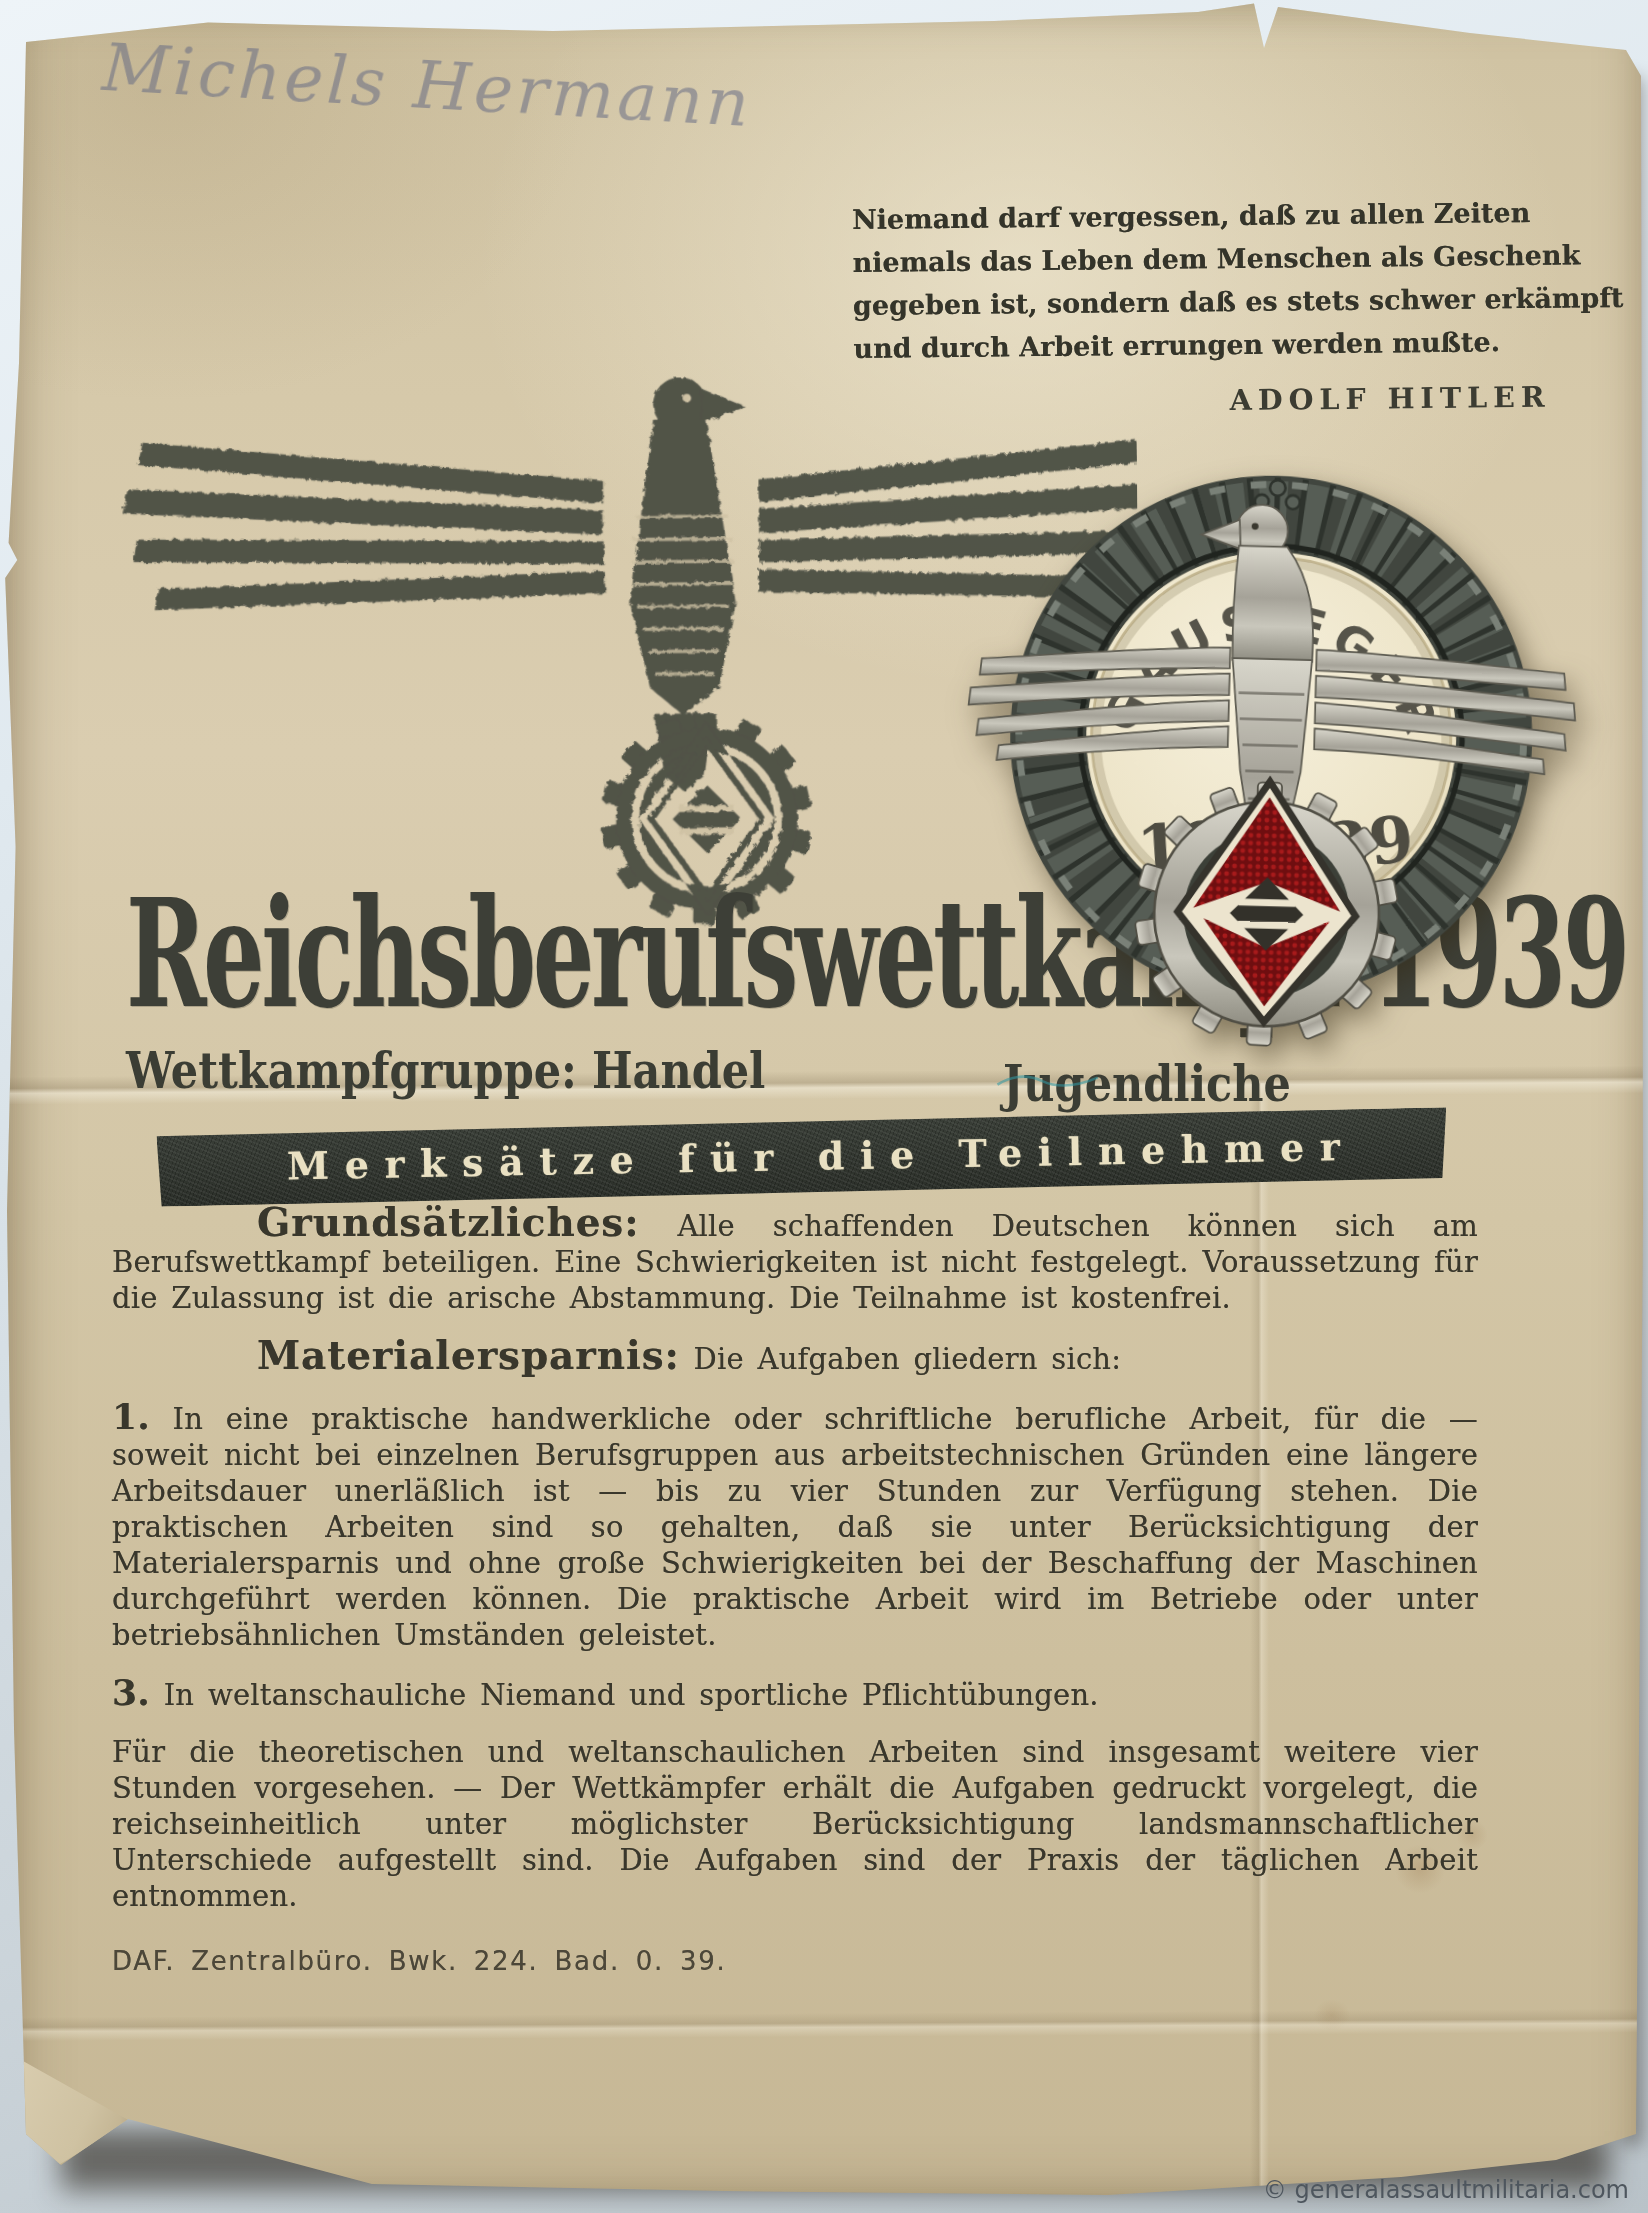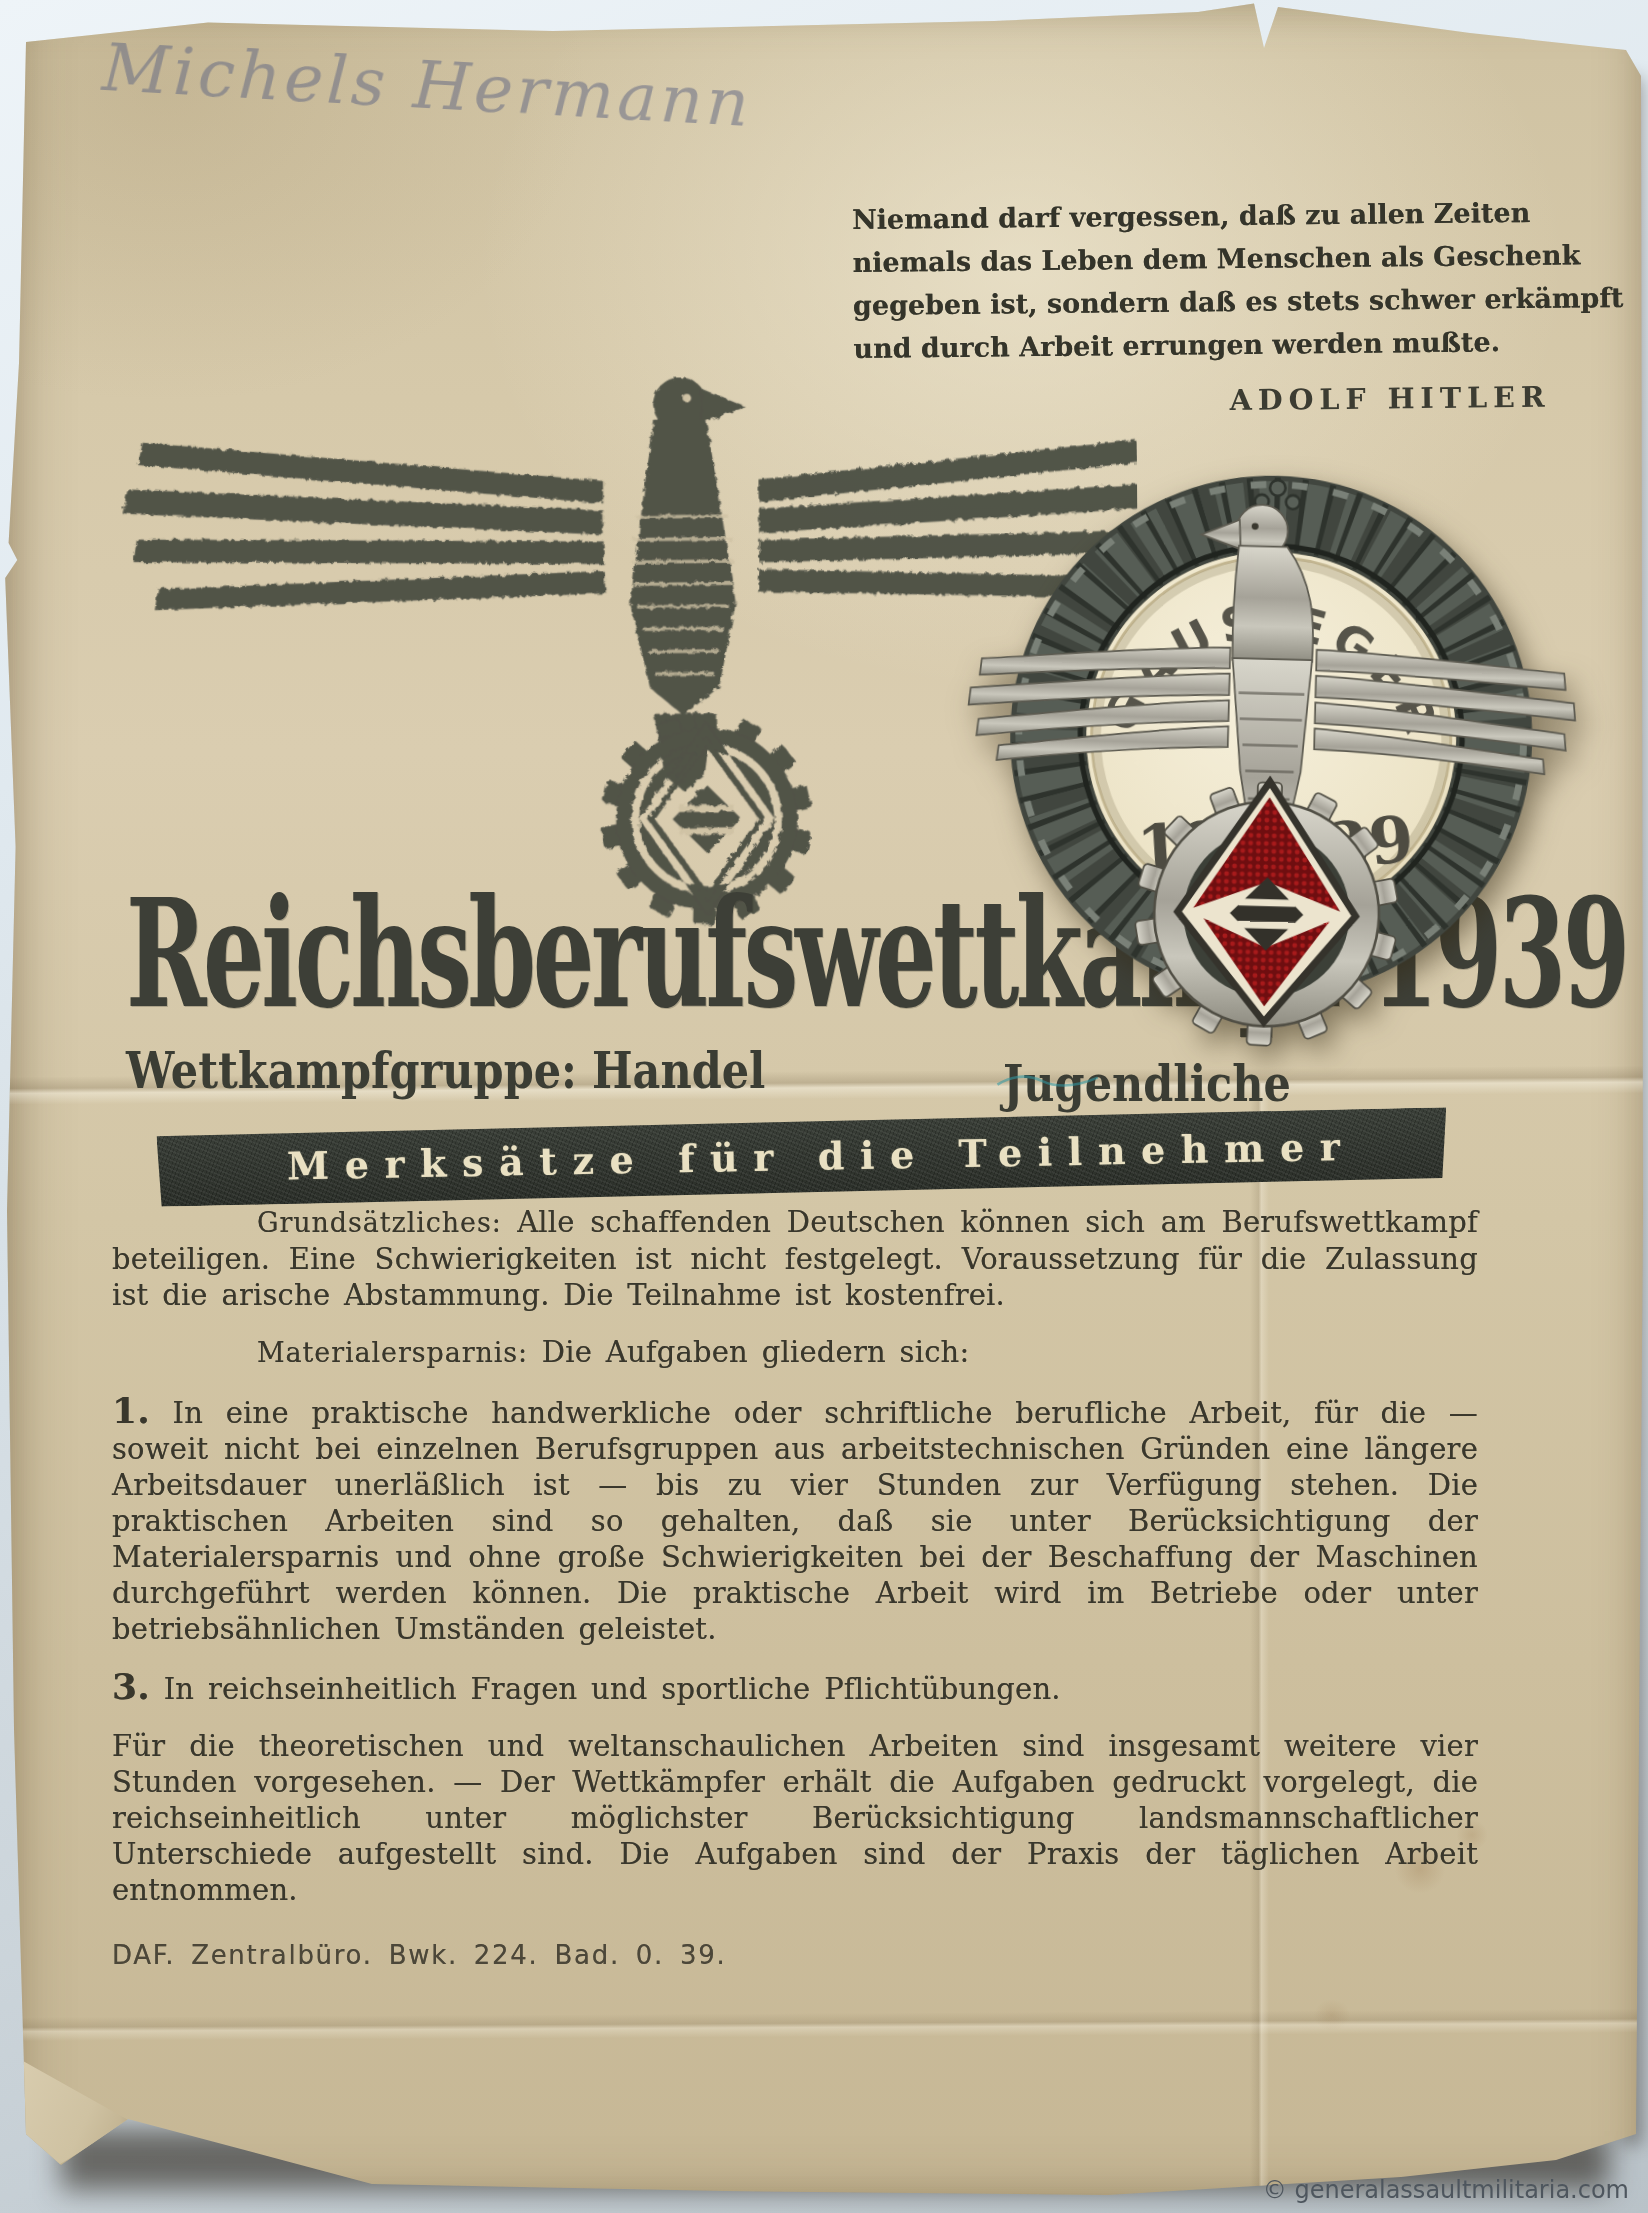--- a/index.html
+++ b/index.html
@@ -61,21 +61,21 @@
       linear-gradient(#3a3f38,#2b2f29);
     box-shadow:0 2.6px 7px rgba(60,50,30,.35);}
   .banner span{display:block;padding-left:130px;line-height:76px;font-weight:700;font-size:38px;
     letter-spacing:15.6px;color:#e9e0c2;white-space:nowrap;text-shadow:0 0 1.7px rgba(255,245,210,.35);}
   .doodle{left:994px;top:1069px;width:121px;height:22.5px;opacity:.55;}
   
   .bodytext{left:112px;top:1204px;width:1366px;color:#39372c;font-size:29px;line-height:36px;
     text-align:justify;letter-spacing:0.2px;word-spacing:4.3px;text-shadow:0 0 0.4px rgba(45,43,33,.55);}
   .bodytext .blk{margin:0 0 21px 0;}
   .bodytext .indent{text-indent:145px;}
-  .h-inline{font-weight:400;font-size:27px;letter-spacing:0.9px;}
+  .h-inline{font-weight:700;font-size:39px;letter-spacing:0.9px;}
   .num{font-weight:700;font-size:36px;}
   .footer-line{margin-top:29px;font-family:"DejaVu Sans",sans-serif;font-size:26px;letter-spacing:1.7px;
     word-spacing:6px;color:#4c4739;text-align:left;}
   
   .badge{left:938px;top:443px;width:666px;height:605px;transform:rotate(1.5deg);
     filter:drop-shadow(8.6px 12px 14px rgba(50,40,18,.5));}
   
   .watermark{right:19px;top:2176px;font-family:"DejaVu Sans",sans-serif;font-size:24px;color:#4e565e;}
   text, textPath { user-select:none; }
 </style>
@@ -184,21 +184,21 @@
     <div class="blk indent">
       <span class="h-inline">Materialersparnis:</span>
       <span>Die Aufgaben gliedern sich:</span>
     </div>
     <div class="blk">
       <span class="num">1.</span>
       <span>In eine praktische handwerkliche oder schriftliche berufliche Arbeit, für die — soweit nicht bei einzelnen Berufsgruppen aus arbeitstechnischen Gründen eine längere Arbeitsdauer unerläßlich ist — bis zu vier Stunden zur Verfügung stehen. Die praktischen Arbeiten sind so gehalten, daß sie unter Berücksichtigung der Materialersparnis und ohne große Schwierigkeiten bei der Beschaffung der Maschinen durchgeführt werden können. Die praktische Arbeit wird im Betriebe oder unter betriebsähnlichen Umständen geleistet.</span>
     </div>
     <div class="blk">
       <span class="num">3.</span>
-      <span>In reichseinheitlich Fragen und sportliche Pflichtübungen.</span>
+      <span>In weltanschauliche Niemand und sportliche Pflichtübungen.</span>
     </div>
     <div class="blk">Für die theoretischen und weltanschaulichen Arbeiten sind insgesamt weitere vier Stunden vorgesehen. — Der Wettkämpfer erhält die Aufgaben gedruckt vorgelegt, die reichseinheitlich unter möglichster Berücksichtigung landsmannschaftlicher Unterschiede aufgestellt sind. Die Aufgaben sind der Praxis der täglichen Arbeit entnommen.</div>
     <div class="footer-line">DAF. Zentralbüro. Bwk. 224. Bad. 0. 39.</div>
   </div>
 </div>
 
 <svg class="abs badge" viewBox="0 0 770 700">
   <defs>
     <linearGradient id="silver" x1="0" y1="0" x2="0" y2="1">
       <stop offset="0" stop-color="#d8d6cb"></stop>

